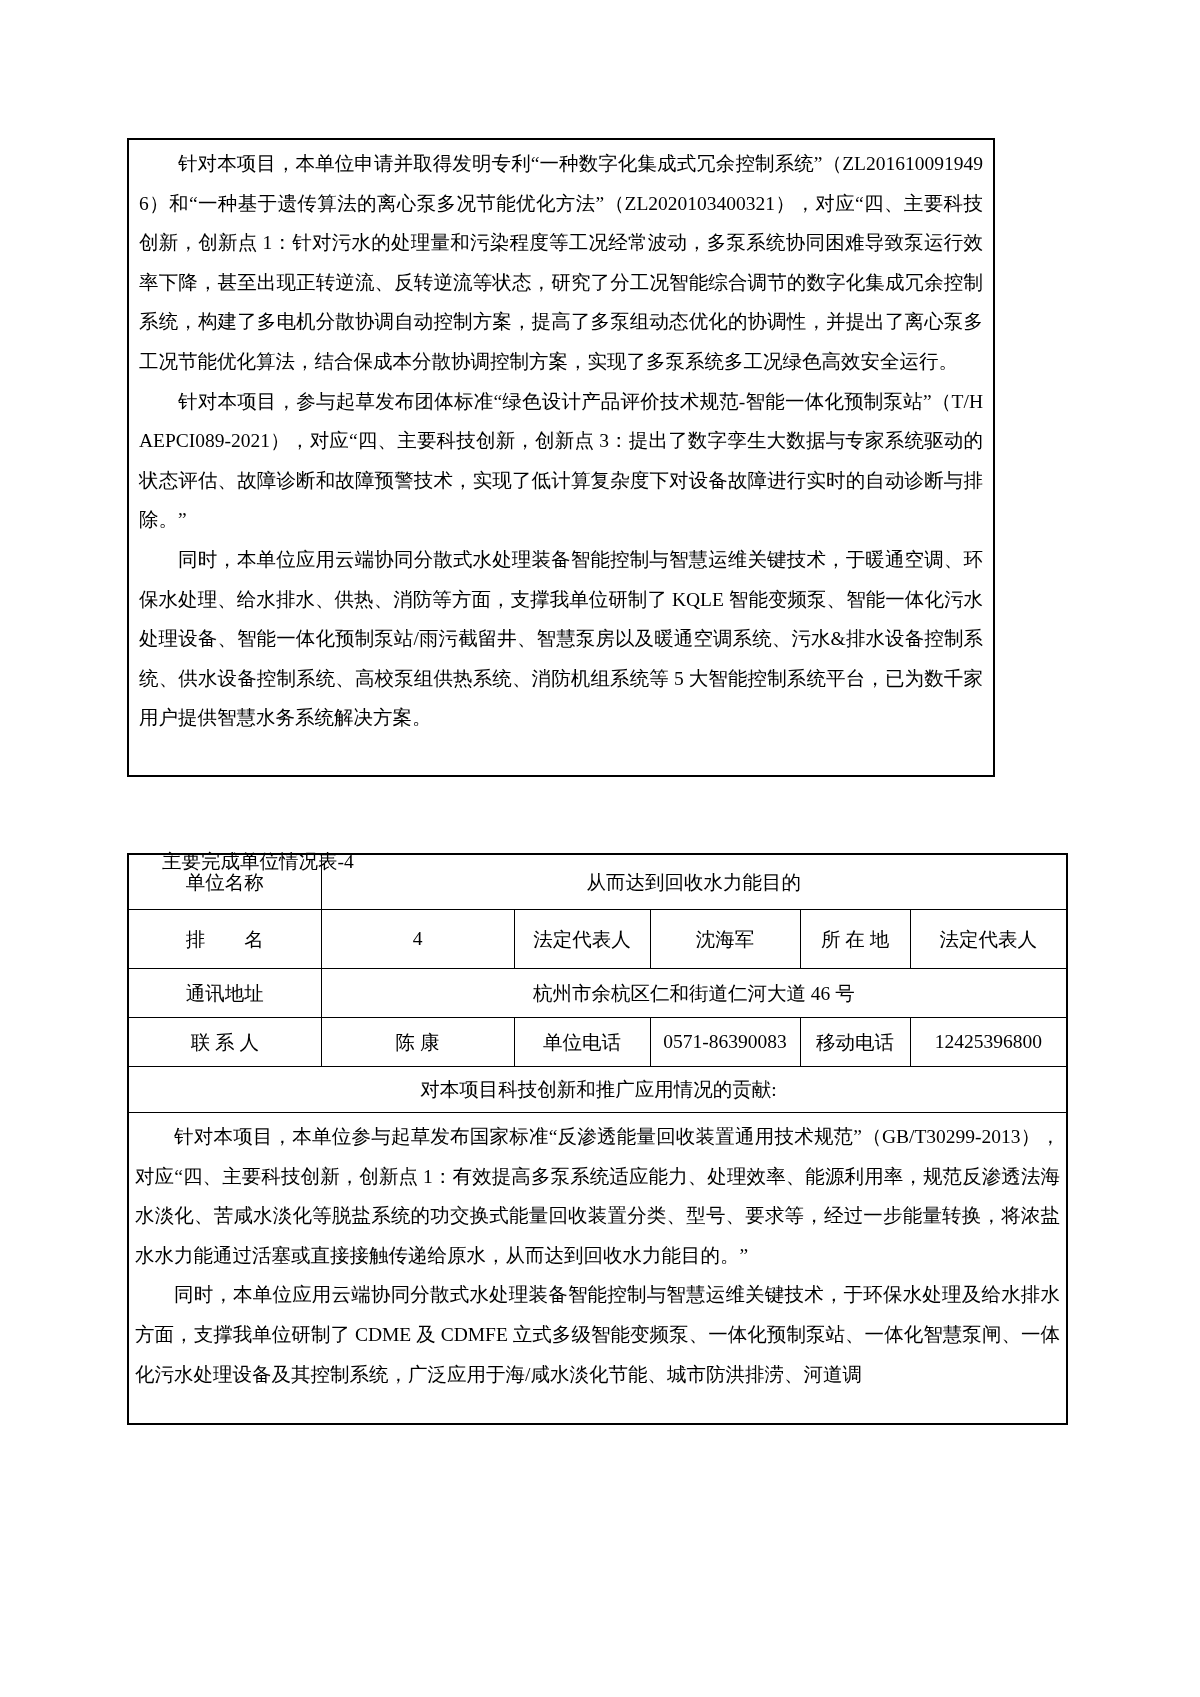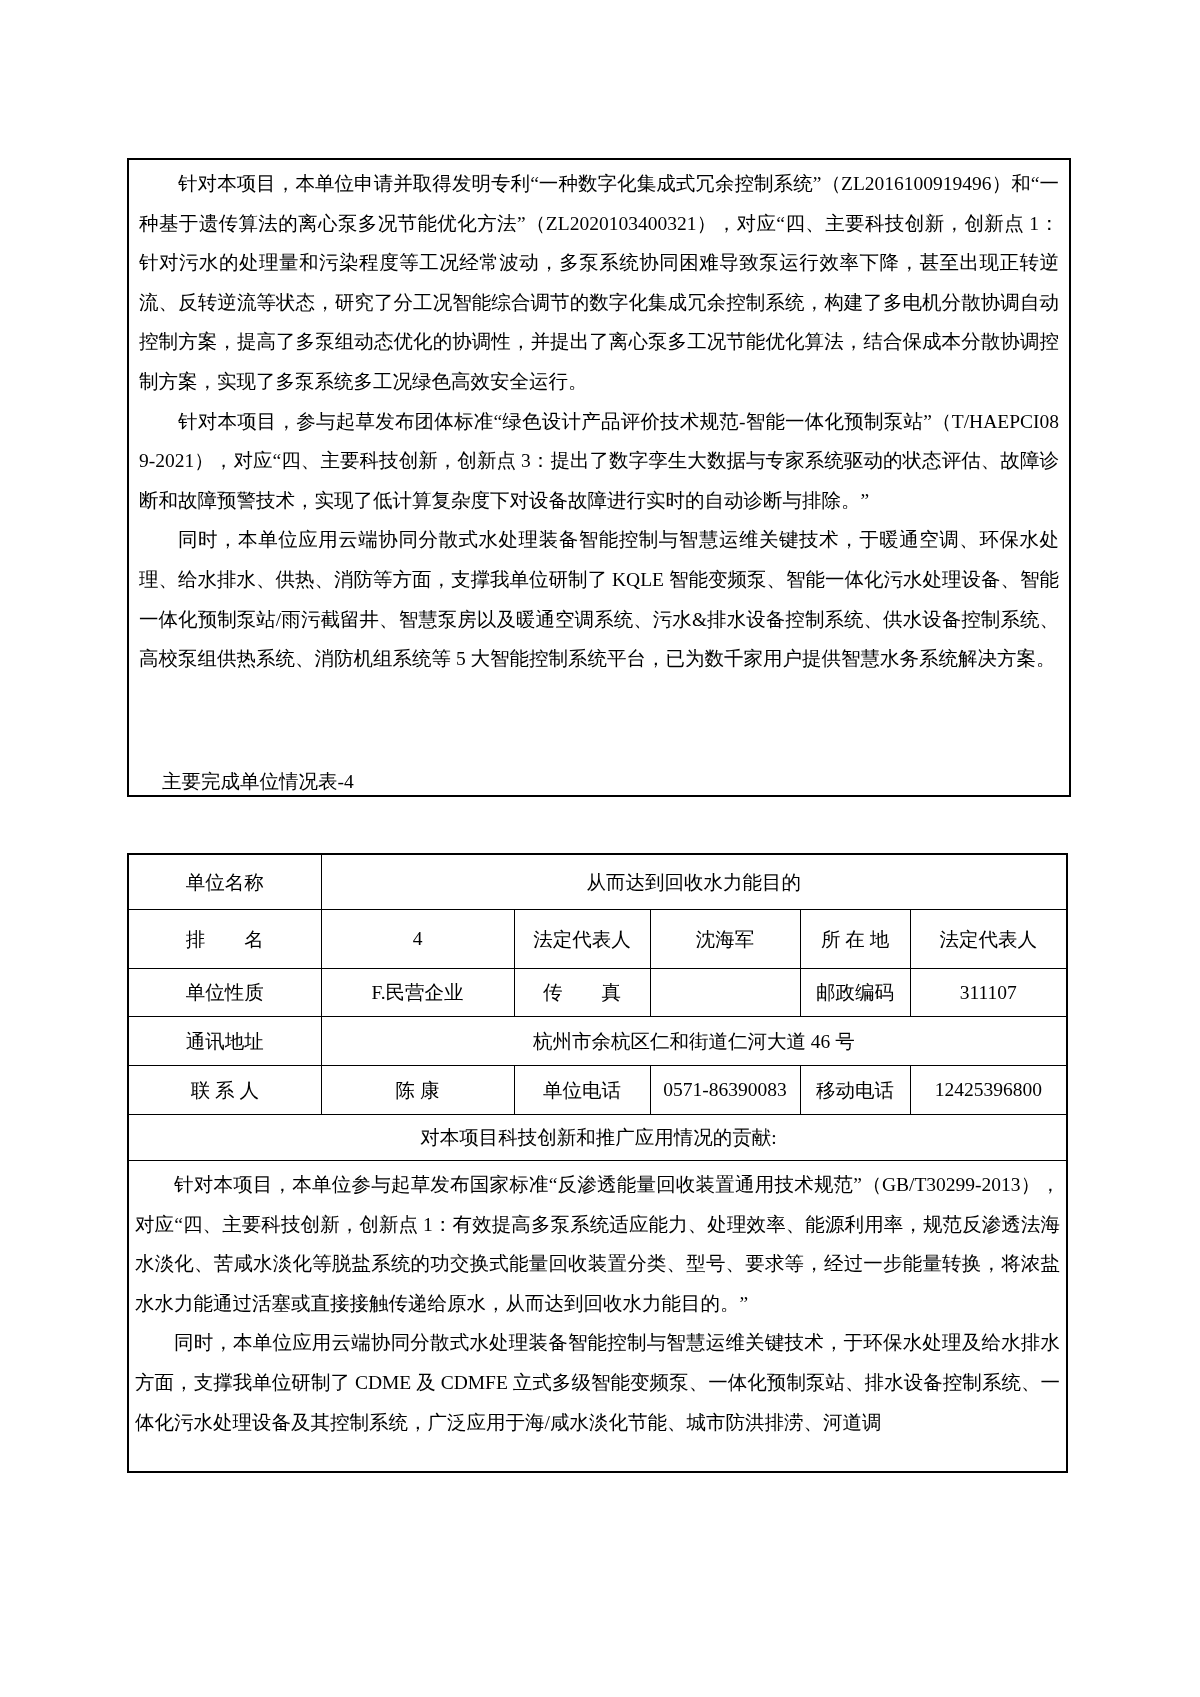--- a/index.html
+++ b/index.html
@@ -9,41 +9,40 @@
     height: 1697px;
     background: #ffffff;
     color: #000000;
     font-family: "Liberation Serif", "DejaVu Serif", serif;
   }
   
   .top-box {
     position: absolute;
     left: 127px;
     top: 138px;
-    width: 944px;
+    width: 868px;
     height: 639px;
     box-sizing: border-box;
     border: 2px solid #000000;
     padding: 4px 10px;
     overflow: hidden;
-    margin-top: 20px;
   }
   .para {
     margin: 0;
     font-size: 19.5px;
     line-height: 39.6px;
     text-align: justify;
     text-indent: 2em;
     word-break: break-all;
   }
   
   .table-caption {
     position: absolute;
     left: 162px;
-    top: 768px;
+    top: 848px;
     font-size: 19.5px;
     line-height: 28px;
   }
   
   table.unit-table {
     position: absolute;
     left: 127px;
     top: 853px;
     width: 939px;
     border-collapse: collapse;
@@ -103,46 +102,38 @@
       </tr>
       <tr>
         <td class="h58">排　　名</td>
         <td class="h58">4</td>
         <td class="h58">法定代表人</td>
         <td class="h58">沈海军</td>
         <td class="h58">所 在 地</td>
         <td class="h58">法定代表人</td>
       </tr>
       <tr>
-        <td class="h47">单位性质</td>
-        <td class="h47">F.民营企业</td>
-        <td class="h47">传　　真</td>
-        <td class="h47"></td>
-        <td class="h47">邮政编码</td>
-        <td class="h47">311107</td>
-      </tr>
-      <tr>
         <td class="h48">通讯地址</td>
         <td class="h48 left" colspan="5">杭州市余杭区仁和街道仁河大道 46 号</td>
       </tr>
       <tr>
         <td class="h48">联 系 人</td>
         <td class="h48">陈 康</td>
         <td class="h48">单位电话</td>
         <td class="h48">0571-86390083</td>
         <td class="h48">移动电话</td>
         <td class="h48">12425396800</td>
       </tr>
       <tr>
         <td class="h45 left" style="padding-left:8px" colspan="6">对本项目科技创新和推广应用情况的贡献:</td>
       </tr>
       <tr>
         <td class="contrib-big" colspan="6">
           <div class="big-cell-inner">
             <p class="para">针对本项目，本单位参与起草发布国家标准“反渗透能量回收装置通用技术规范”（GB/T30299-2013），对应“四、主要科技创新，创新点 1：有效提高多泵系统适应能力、处理效率、能源利用率，规范反渗透法海水淡化、苦咸水淡化等脱盐系统的功交换式能量回收装置分类、型号、要求等，经过一步能量转换，将浓盐水水力能通过活塞或直接接触传递给原水，从而达到回收水力能目的。”</p>
-            <p class="para">同时，本单位应用云端协同分散式水处理装备智能控制与智慧运维关键技术，于环保水处理及给水排水方面，支撑我单位研制了 CDME 及 CDMFE 立式多级智能变频泵、一体化预制泵站、排水设备控制系统、一体化污水处理设备及其控制系统，广泛应用于海/咸水淡化节能、城市防洪排涝、河道调</p>
+            <p class="para">同时，本单位应用云端协同分散式水处理装备智能控制与智慧运维关键技术，于环保水处理及给水排水方面，支撑我单位研制了 CDME 及 CDMFE 立式多级智能变频泵、一体化预制泵站、一体化智慧泵闸、一体化污水处理设备及其控制系统，广泛应用于海/咸水淡化节能、城市防洪排涝、河道调</p>
           </div>
         </td>
       </tr>
     </tbody>
   </table>
 
 </div>
 
 </body></html>

